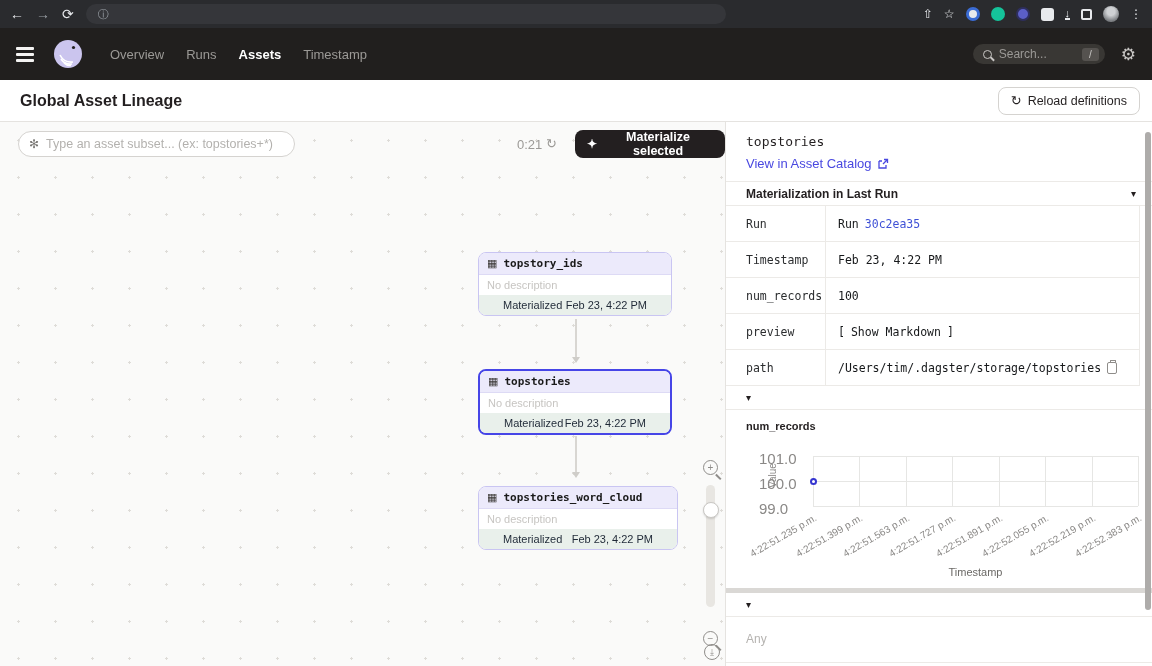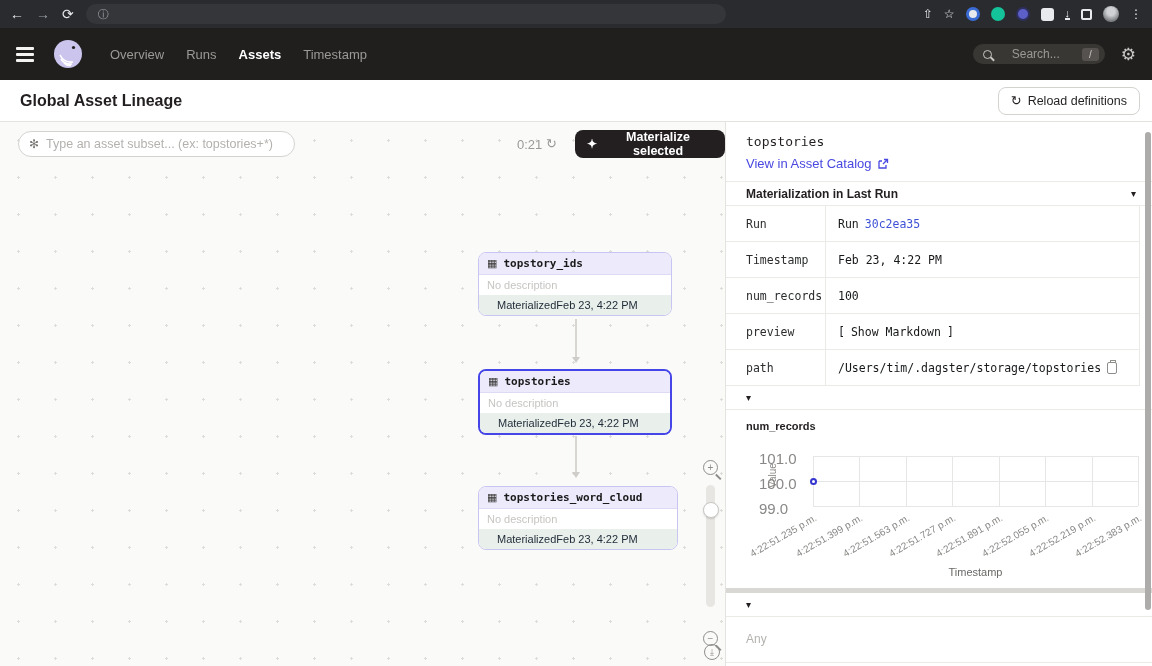--- a/index.html
+++ b/index.html
@@ -29,21 +29,21 @@
   
   .dagnav { height:52px; background:#211f1e; display:flex; align-items:center; padding:0 16px; gap:14px; }
   .burger { width:18px; display:flex; flex-direction:column; gap:3px; cursor:pointer; }
   .burger i { height:3px; background:#f4f3f2; border-radius:1px; }
   .daglogo { width:32px; height:32px; margin:0 4px; }
   .navlinks { display:flex; gap:22px; margin-left:8px;justify-content:space-between; }
   .navlink { color:#9b9996; font-size:13px; cursor:pointer; }
   .navlink.active { color:#ffffff; font-weight:700; }
   .nav-right { margin-left:auto; display:flex; align-items:center; gap:16px; }
   .searchpill { width:132px; height:20px; background:#393734; border-radius:12px;
-    display:flex; align-items:center; gap:20px; padding:0 6px 0 10px; cursor:text; }
+    display:flex; align-items:center; gap:7px; padding:0 6px 0 10px; cursor:text; }
   .mag { width:9px; height:9px; border:1.5px solid #c9c7c5; border-radius:50%; position:relative; flex:0 0 auto; }
   .mag::after { content:""; position:absolute; width:5px; height:1.5px; background:#c9c7c5;
     transform:rotate(45deg); right:-4px; bottom:-2px; }
   .search-ph { color:#9b9996; font-size:12px; flex:1; }
   .slash { background:#55524f; color:#c9c7c5; font-size:10px; border-radius:3px; padding:1px 7px; }
   .gear { color:#c9c7c5; font-size:17px; cursor:pointer; }
 
   
   .pagehead { height:42px; background:#fff; border-bottom:1px solid #e5e3e0; display:flex;
     align-items:center; padding:0 12px 0 20px; }
@@ -71,21 +71,21 @@
 
   
   .node { position:absolute; left:478px; width:194px; border:1.5px solid #c9c5f2; border-radius:8px;
     background:#fff; overflow:hidden; cursor:pointer; }
   .node.selected { border:2px solid #4645e7; }
   .node-head { background:#eceafb; padding:4px 8px; display:flex; align-items:center; gap:6px;
     border-bottom:1px solid #dddaf5; }
   .node-head .gicon { font-size:11px; color:#3a3835; }
   .node-name { font-family:"DejaVu Sans Mono", monospace; font-size:11px; font-weight:700; color:#1a1a1a; }
   .node-desc { padding:4px 8px; font-size:11px; color:#c7c5c2; background:#fff; }
-  .node-foot { background:#e9f0eb; padding:4px 18px; display:flex; justify-content:flex-start;
+  .node-foot { background:#e9f0eb; padding:4px 24px; display:flex; justify-content:space-between;
     font-size:11px; color:#1f2937; }
   .edge { position:absolute; width:1.5px; background:#d8d6d2; left:575px; }
   .edge::after { content:""; position:absolute; bottom:-6px; left:-3.5px; border:4px solid transparent;
     border-top:6px solid #cfcdc9; }
 
   
   .zoomctl { position:absolute; left:703px; }
   .zoom-ic { width:15px; height:15px; border:1.5px solid #8f8d8a; border-radius:50%; position:relative; cursor:pointer; }
   .zoom-ic::after { content:""; position:absolute; width:7px; height:1.5px; background:#8f8d8a;
     transform:rotate(45deg); right:-5px; bottom:-3px; }

